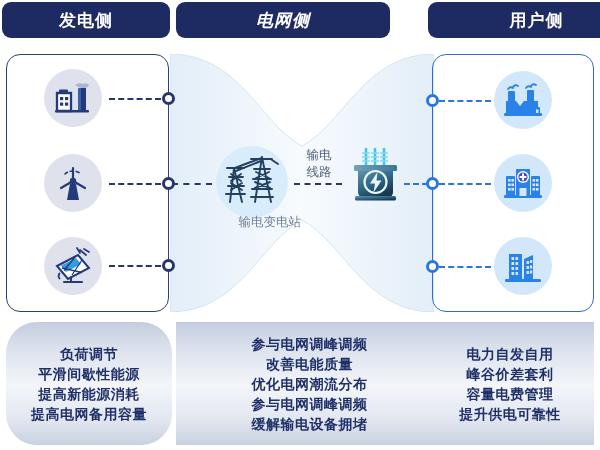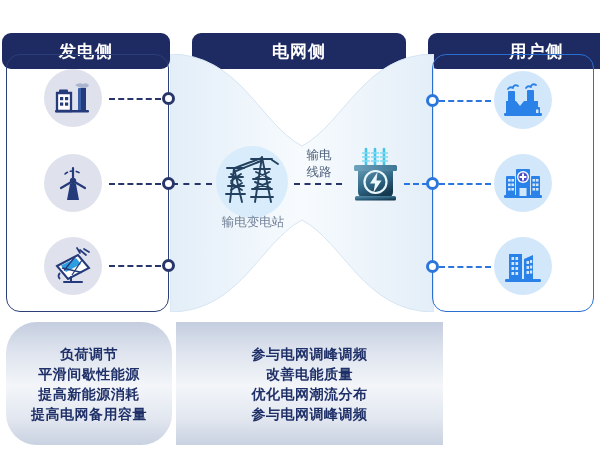--- a/index.html
+++ b/index.html
@@ -9,24 +9,24 @@
     font-family:"DejaVu Sans","Liberation Sans",sans-serif;
     overflow:hidden;position:relative;
   }
   .stage{position:absolute;left:0;top:0;width:600px;height:450px;}
 
   
   .hdr{
     position:absolute;top:2px;height:36px;
     background:#1e2a62;border-radius:9px;
     display:flex;align-items:center;justify-content:center;
-    color:#ffffff;font-size:17px;font-weight:700;letter-spacing:1px;margin-top:31px;
+    color:#ffffff;font-size:17px;font-weight:700;letter-spacing:1px;
   }
   #hdr0{left:2px;width:168px;}
-  #hdr1{left:192px;width:214px;}
+  #hdr1{left:176px;width:214px;font-style:italic;}
   #hdr2{left:428px;width:169px;padding-left:24px;}
 
   
   .panel{
     position:absolute;top:54px;height:258px;
     border:1.6px solid #2c3f78;border-radius:14px;
     background:transparent;box-sizing:border-box;
   }
   #panelL{left:6px;width:163px;}
   #panelR{left:432px;width:162px;border-color:#2a6fd0;}
@@ -71,21 +71,21 @@
   #dR1{left:439px;top:183px;width:52px;}
   #dR2{left:439px;top:266px;width:52px;}
   
   #dC0{left:172px;top:183px;width:40px;}
   #dC1{left:294px;top:183px;width:48px;}
   #dC2{left:404px;top:183px;width:24px;border-top-color:#2a76dc;}
 
   
   .clabel{position:absolute;color:#6f7f96;font-size:12.5px;
     text-align:center;white-space:nowrap;}
-  #lbl_sub1{left:205px;top:214px;width:96px;}
+  #lbl_sub1{left:205px;top:214px;width:96px;text-align:right;}
   #lbl_sub2{left:337px;top:214px;width:96px;}
   .linelabel{position:absolute;left:297px;top:146px;width:44px;
     color:#4d5f7a;font-size:12.5px;line-height:17px;text-align:center;}
 
   
   .towerglow{position:absolute;left:216px;top:146px;width:72px;height:72px;
     border-radius:50%;background:#d9ecfb;}
 
   
   .bbox{
@@ -334,16 +334,23 @@
     <div class="ln">平滑间歇性能源</div>
     <div class="ln">提高新能源消耗</div>
     <div class="ln">提高电网备用容量</div>
   </div>
 
   <div class="bbox" id="box1">
     <div class="ln">参与电网调峰调频</div>
     <div class="ln">改善电能质量</div>
     <div class="ln">优化电网潮流分布</div>
     <div class="ln">参与电网调峰调频</div>
-  </div>
-
+    <div class="ln">缓解输电设备拥堵</div>
+  </div>
+
+  <div class="bbox" id="box2">
+    <div class="ln">电力自发自用</div>
+    <div class="ln">峰谷价差套利</div>
+    <div class="ln">容量电费管理</div>
+    <div class="ln">提升供电可靠性</div>
+  </div>
 
 </div>
 
 </body></html>

